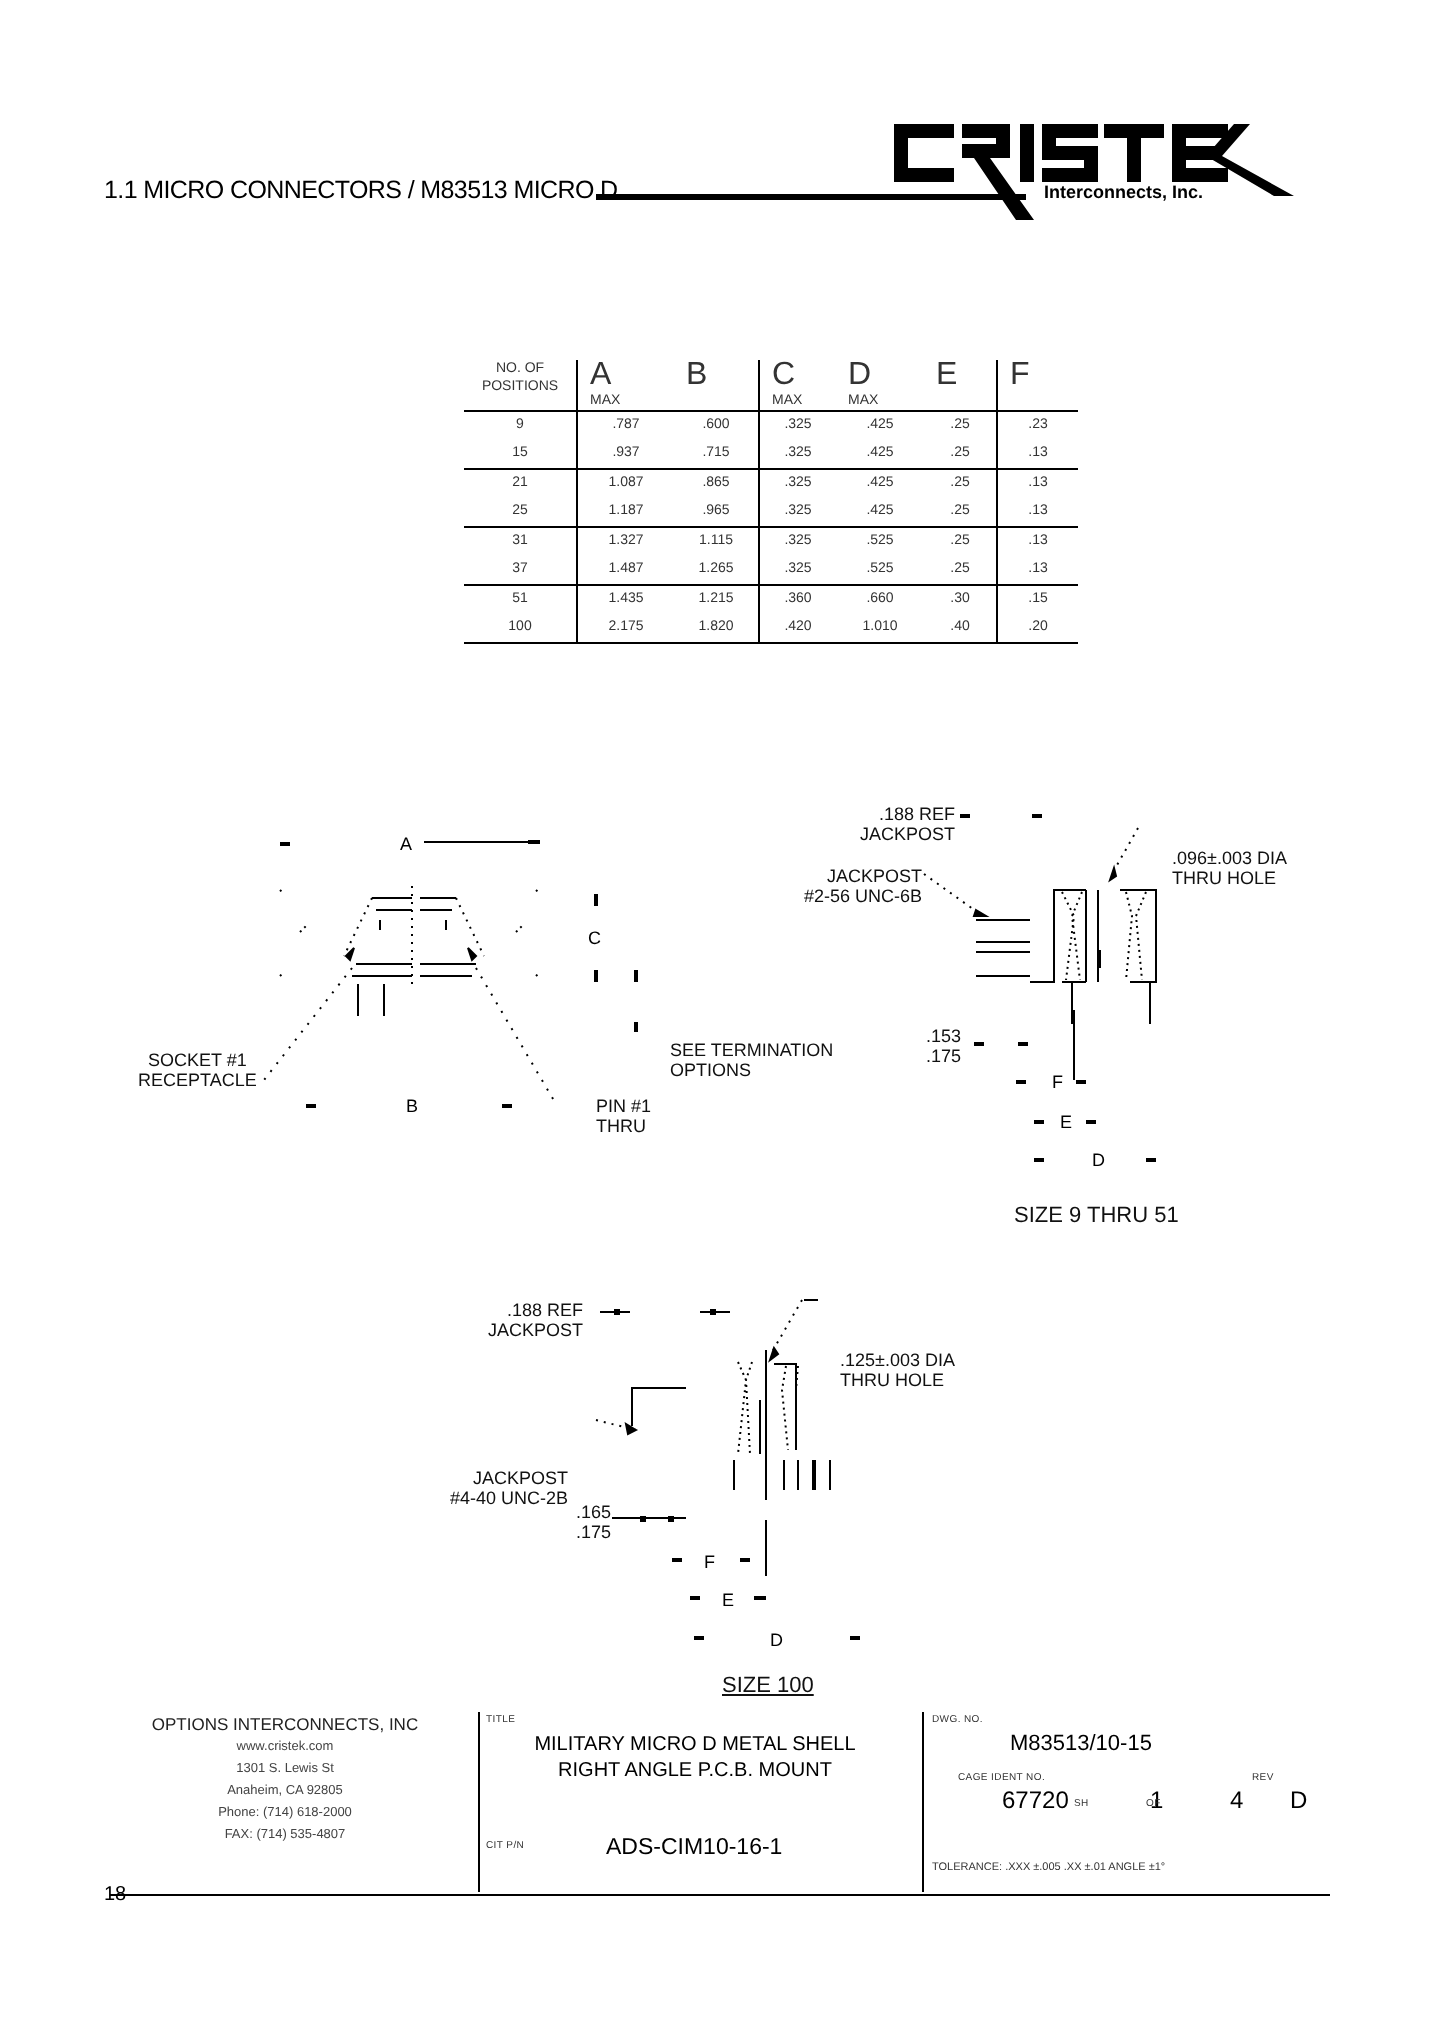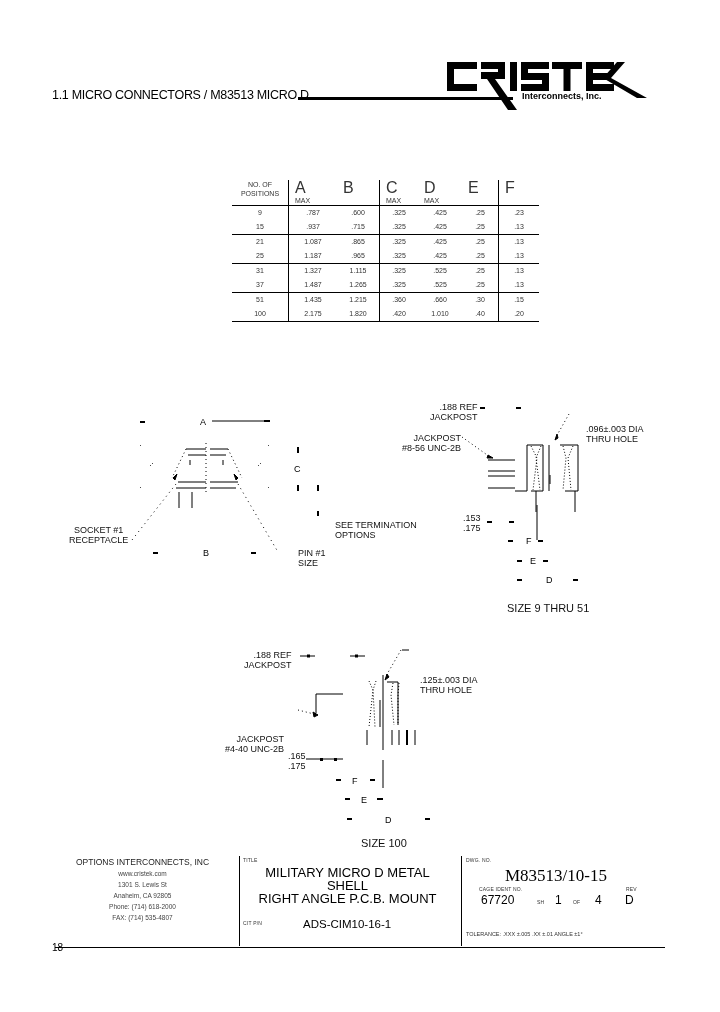--- a/index.html
+++ b/index.html
@@ -23,23 +23,23 @@
 
   .lbl { font-size:9px; line-height:10px; white-space:nowrap; color:#111; }
   .lbl-big { font-size:11px; color:#111; white-space:nowrap; }
 
   
   .tb-rule { left:55px; top:947px; width:610px; height:1px; background:#000; }
   .tb-vline { width:1px; background:#000; top:856px; height:90px; }
   .company { left:60px; top:857px; width:165px; text-align:center; font-size:8.5px; line-height:11px; color:#222; }
   .company .small { font-size:6.5px; color:#444; }
   .tb-tiny { font-size:5px; color:#333; letter-spacing:0.2px; }
-  .tb-title { left:245px; top:866px; width:205px; text-align:center; font-size:13px; line-height:13px; }
-  .tb-drawing-no { left:505px; top:866px; font-size:17px;font-family:Liberation Serif, serif; }
-  .tb-code { font-size:12px; }
+  .tb-title { left:245px; top:866px; width:205px; text-align:center; font-size:10px; line-height:13px; }
+  .tb-drawing-no { left:505px; top:866px; font-size:11px; }
+  .tb-code { font-size:12px;margin-left:20px; }
   .tb-tol { left:466px; top:931px; font-size:5.5px; color:#333; white-space:nowrap; }
   .page-num { left:52px; top:942px; font-size:10px; }
   svg { position:absolute; left:0; top:0; }
 </style>
 </head>
 <body>
 
 <div class="abs section-title">1.1 MICRO CONNECTORS / M83513 MICRO D</div>
 <div class="abs title-rule"></div>
 
@@ -280,38 +280,38 @@
     </tr>
   </tbody>
 </table>
 
 <div class="abs lbl" style="left:69px; top:525px; text-align:center;">
   <div>SOCKET #1</div>
   <div>RECEPTACLE</div>
 </div>
 <div class="abs lbl" style="left:298px; top:548px;">
   <div>PIN #1</div>
-  <div>SIZE</div>
+  <div>THRU</div>
 </div>
 <div class="abs lbl" style="left:335px; top:520px;">
   <div>SEE TERMINATION</div>
   <div>OPTIONS</div>
 </div>
 
 <div class="abs lbl" style="left:430px; top:402px; text-align:right;">
   <div>.188 REF</div>
   <div>JACKPOST</div>
 </div>
 <div class="abs lbl" style="left:586px; top:408px;margin-top:16px;">
   <div>.096±.003 DIA</div>
   <div>THRU HOLE</div>
 </div>
 <div class="abs lbl" style="left:385px; top:433px; text-align:right; width:76px;">
   <div>JACKPOST</div>
-  <div>#8-56 UNC-2B</div>
+  <div>#2-56 UNC-6B</div>
 </div>
 <div class="abs lbl" style="left:463px; top:513px;">
   <div>.153</div>
   <div>.175</div>
 </div>
 <div class="abs lbl-big" style="left:507px; top:602px;">SIZE 9 THRU 51</div>
 
 <div class="abs lbl" style="left:244px; top:650px; text-align:right;">
   <div>.188 REF</div>
   <div>JACKPOST</div>
@@ -321,21 +321,21 @@
   <div>THRU HOLE</div>
 </div>
 <div class="abs lbl" style="left:222px; top:734px; text-align:right; width:62px;">
   <div>JACKPOST</div>
   <div>#4-40 UNC-2B</div>
 </div>
 <div class="abs lbl" style="left:288px; top:751px;">
   <div>.165</div>
   <div>.175</div>
 </div>
-<div class="abs lbl-big" style="left:361px; top:837px;">SIZE 100</div>
+<div class="abs lbl-big" style="left:361px; top:837px;text-decoration:underline;">SIZE 100</div>
 
 <div class="abs company">
   <div>OPTIONS INTERCONNECTS, INC</div>
   <div class="small">www.cristek.com</div>
   <div class="small">1301 S. Lewis St</div>
   <div class="small">Anaheim, CA 92805</div>
   <div class="small">Phone: (714) 618-2000</div>
   <div class="small">FAX: (714) 535-4807</div>
 </div>
 

